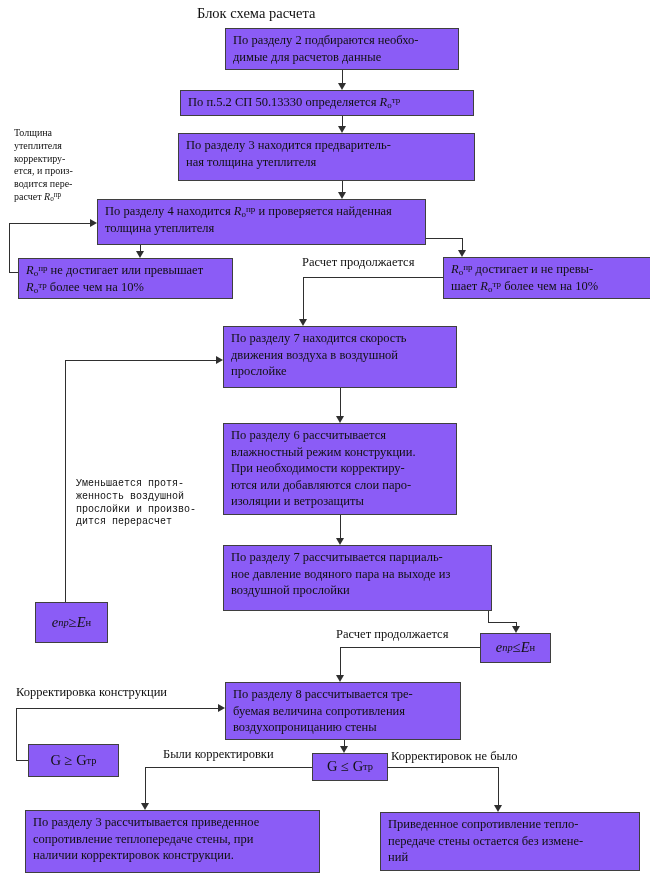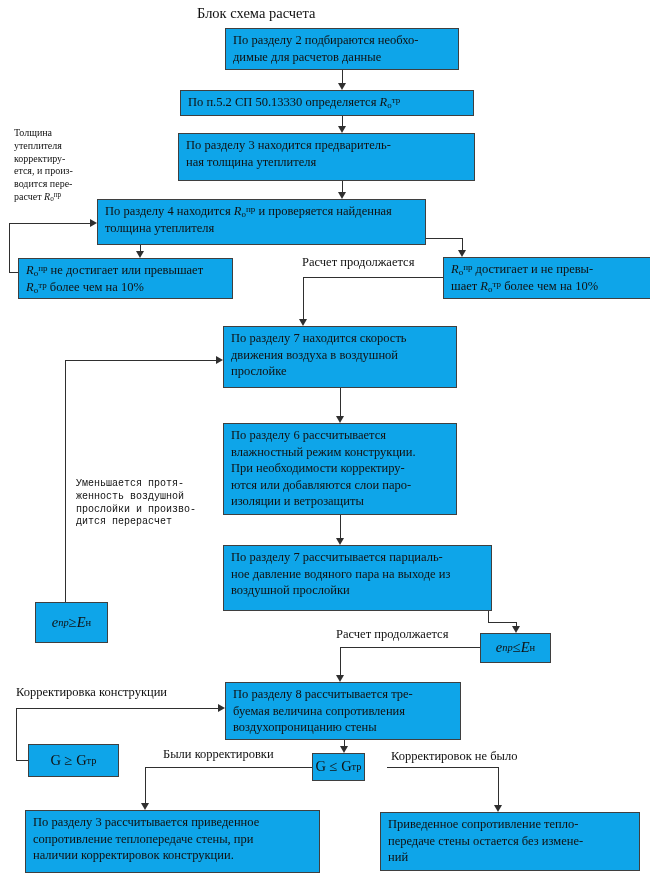--- a/index.html
+++ b/index.html
@@ -13,21 +13,21 @@
   }
   .title{
     position:absolute;
     text-align:left;
     font-size:14.5px;
   }
   .box{
     position:absolute;
     box-sizing:border-box;
     border:1px solid #3f3f3f;
-    background:#0ea5e9;
+    background:#8b5cf6;
     padding:3px 7px;
     font-size:12.5px;
     line-height:1.32;
     white-space:pre-line;
   }
   .mathbox{
     display:flex;align-items:center;justify-content:center;
     white-space:normal;
     font-size:14.5px;
     padding:0 2px;
@@ -106,21 +106,21 @@
 
   <div class="box" style="left:225px;top:682px;width:236px;height:58px;">По разделу 8 рассчитывается тре-
 буемая величина сопротивления
 воздухопроницанию стены</div>
 
   <div class="box mathbox" style="left:28px;top:744px;width:91px;height:33px;">
       <span>G ≥ G</span>
       <span class="s-sub">тр</span>
     </div>
 
-  <div class="box mathbox" style="left:312px;top:753px;width:53px;height:28px;">
+  <div class="box mathbox" style="left:312px;top:753px;width:76px;height:28px;">
       <span>G ≤ G</span>
       <span class="s-sub">тр</span>
     </div>
 
   <div class="box" style="left:25px;top:810px;width:295px;height:63px;">По разделу 3 рассчитывается приведенное
 сопротивление теплопередаче стены, при
 наличии корректировок конструкции.</div>
 
   <div class="box" style="left:380px;top:812px;width:260px;height:59px;">Приведенное сопротивление тепло-
 передаче стены остается без измене-

